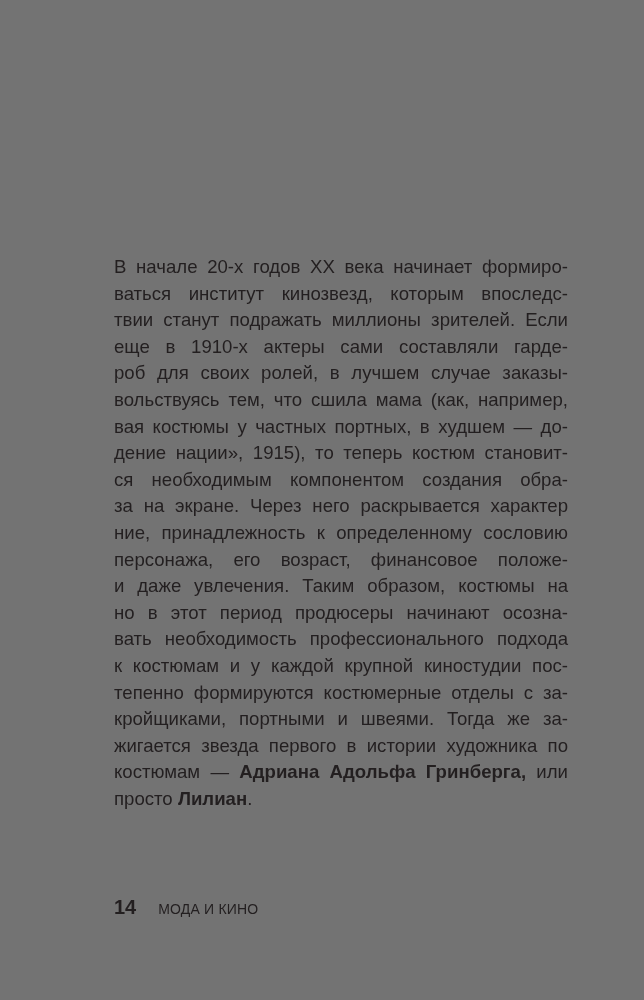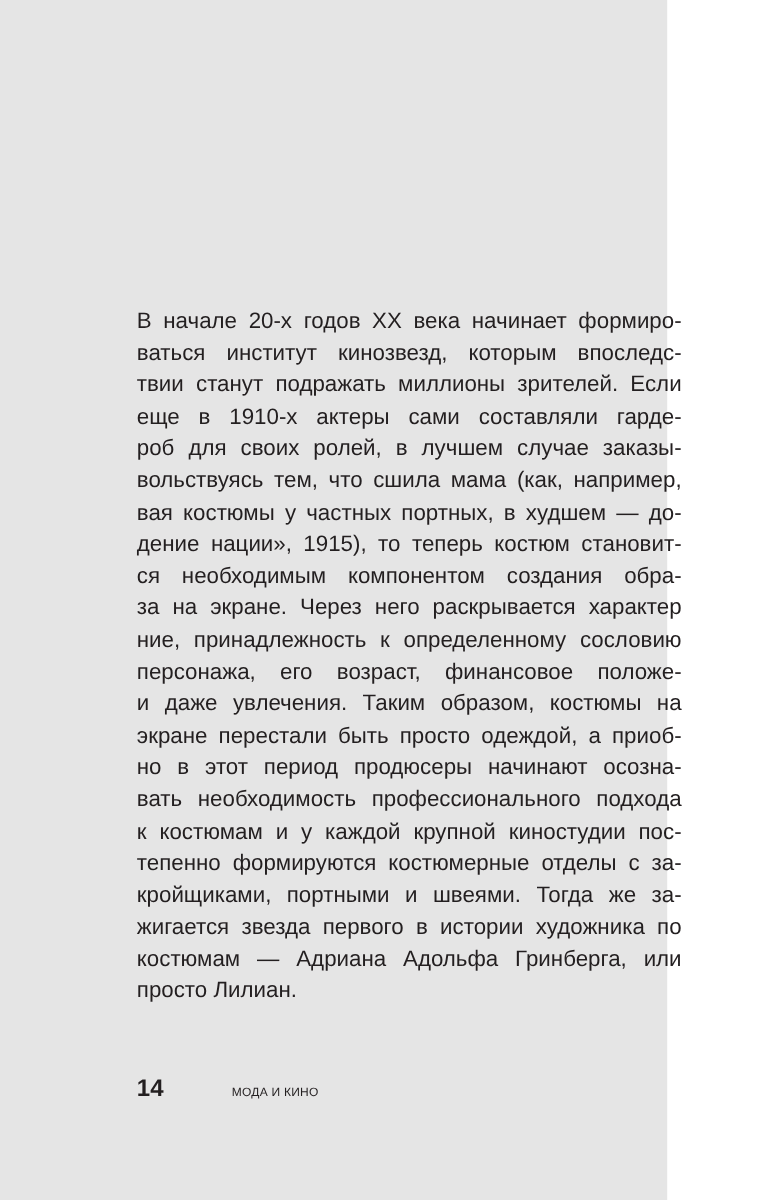--- a/index.html
+++ b/index.html
@@ -1,46 +1,45 @@
 <!DOCTYPE html>
 <html><head>
 <meta charset="utf-8">
 <style>
   html, body { margin: 0; padding: 0; background: #ffffff; }
   body { width: 644px; height: 1000px; position: relative; overflow: hidden;
          font-family: "Liberation Sans", sans-serif; color: #231f20; }
-  .page { position: absolute; left: 0; top: 0; width: 556px; height: 1000px; background: #e5e5e5; }
+  .page { position: absolute; left: 0; top: 0; width: 644px; height: 1000px; background: #737373; }
   .body-text { position: absolute; left: 114px; top: 254px; width: 454px; }
   .line { display: block; font-size: 18.6px; line-height: 26.6px; height: 26.6px;
           white-space: nowrap; text-align: justify; text-align-last: justify; }
   .line.last { text-align-last: left; }
-  .bold { font-weight: normal; }
+  .bold { font-weight: bold; }
   .footer { position: absolute; left: 114px; top: 898px; font-size: 14px; line-height: 18px; color: #231f20; }
   .folio { font-weight: bold; font-size: 20px; margin-right: 18px; }
-  .running-head { font-size: 10px; letter-spacing: 0.2px; margin-left: 35px; }
+  .running-head { font-size: 14px; letter-spacing: 0.2px; }
 </style>
 </head>
 <body>
 
 <div class="page">
   <div class="body-text">
     <span class="line">В начале 20-х годов XX века начинает формиро-</span>
     <span class="line">ваться институт кинозвезд, которым впоследс-</span>
     <span class="line">твии станут подражать миллионы зрителей. Если</span>
     <span class="line">еще в 1910-х актеры сами составляли гарде-</span>
     <span class="line">роб для своих ролей, в лучшем случае заказы-</span>
     <span class="line">вольствуясь тем, что сшила мама (как, например,</span>
     <span class="line">вая костюмы у частных портных, в худшем — до-</span>
     <span class="line">дение нации», 1915), то теперь костюм становит-</span>
     <span class="line">ся необходимым компонентом создания обра-</span>
     <span class="line">за на экране. Через него раскрывается характер</span>
     <span class="line">ние, принадлежность к определенному сословию</span>
     <span class="line">персонажа, его возраст, финансовое положе-</span>
     <span class="line">и даже увлечения. Таким образом, костюмы на</span>
-    <span class="line">экране перестали быть просто одеждой, а приоб-</span>
     <span class="line">но в этот период продюсеры начинают осозна-</span>
     <span class="line">вать необходимость профессионального подхода</span>
     <span class="line">к костюмам и у каждой крупной киностудии пос-</span>
     <span class="line">тепенно формируются костюмерные отделы с за-</span>
     <span class="line">кройщиками, портными и швеями. Тогда же за-</span>
     <span class="line">жигается звезда первого в истории художника по</span>
     <span class="line"><span>костюмам — </span><span class="bold">Адриана Адольфа Гринберга,</span><span> или</span></span>
     <span class="line last"><span>просто </span><span class="bold">Лилиан</span><span>.</span></span>
   </div>
 

